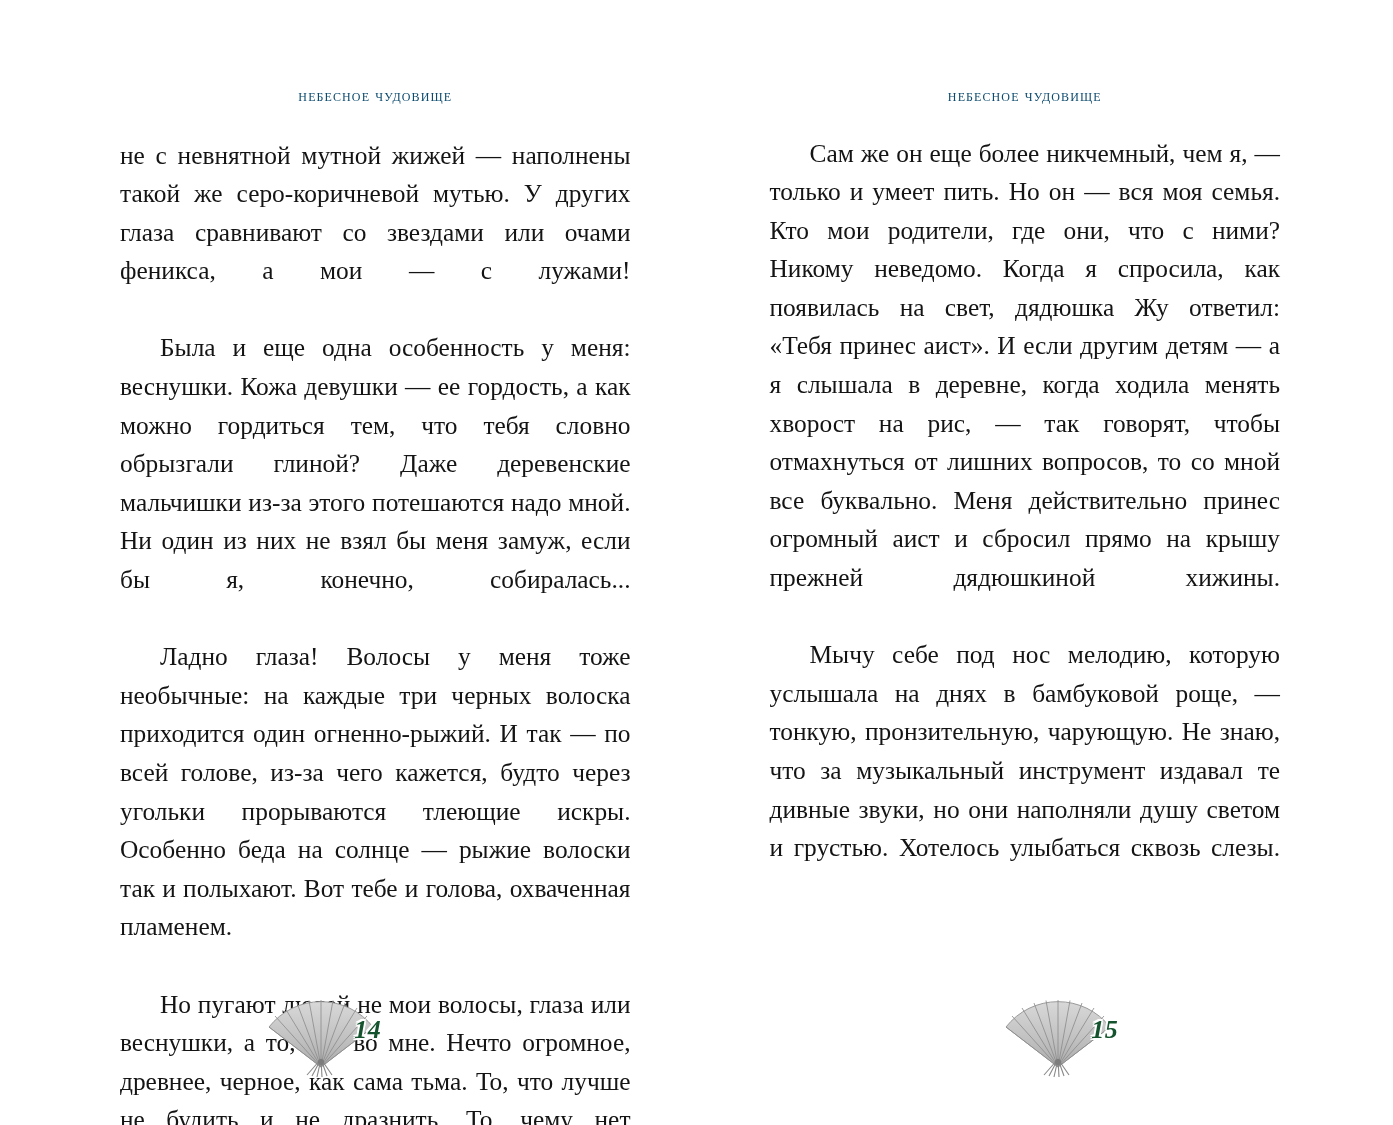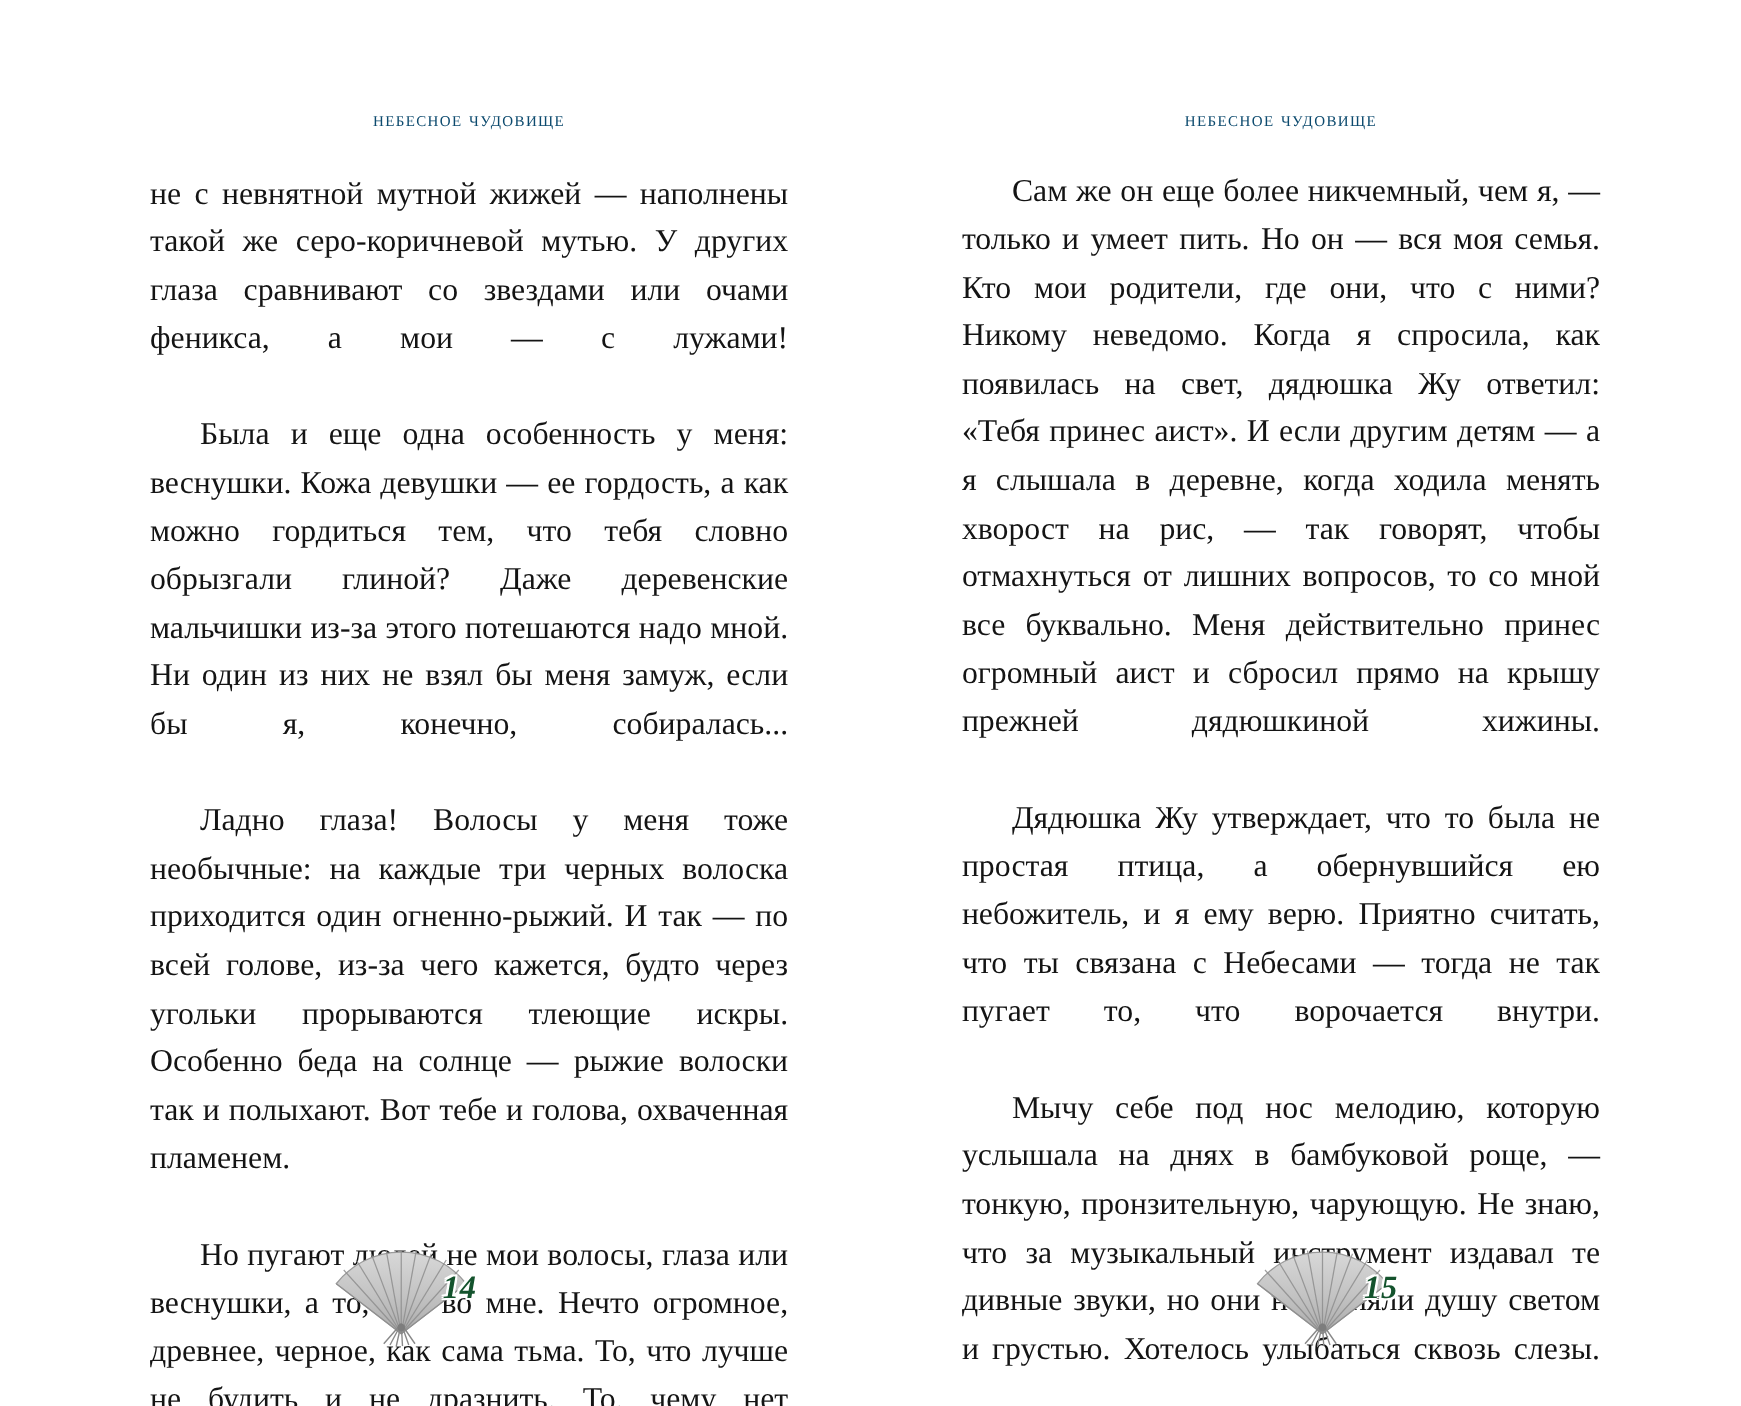--- a/index.html
+++ b/index.html
@@ -172,21 +172,20 @@
         <div class="folio">14</div>
       </div>
     </div>
   </div>
 
   <div class="page page-right">
     <div class="running-head">Небесное чудовище</div>
 
     <div class="column">
       <p>Сам же он еще более никчемный, чем я, — только и умеет пить. Но он — вся моя семья. Кто мои родители, где они, что с ними? Никому неведомо. Когда я спросила, как появилась на свет, дядюшка Жу ответил: «Тебя принес аист». И если другим детям — а я слышала в деревне, когда ходила менять хворост на рис, — так говорят, чтобы отмахнуться от лишних вопросов, то со мной все буквально. Меня действительно принес огромный аист и сбросил прямо на крышу прежней дядюшкиной хижины.</p>
-      <p>Дядюшка Жу утверждает, что то была не простая птица, а обернувшийся ею небожитель, и я ему верю. Приятно считать, что ты связана с Небесами — тогда не так пугает то, что ворочается внутри.</p>
       <p>Мычу себе под нос мелодию, которую услышала на днях в бамбуковой роще, — тонкую, пронзительную, чарующую. Не знаю, что за музыкальный инструмент издавал те дивные звуки, но они наполняли душу светом и грустью. Хотелось улыбаться сквозь слезы.</p>
 
     </div>
 
     <div class="ornament">
       <div class="fan-wrap">
         <svg width="120" height="78" viewBox="0 0 120 78" aria-hidden="true">
           <defs>
             <linearGradient id="fanGradR" x1="0" y1="0" x2="0" y2="1">
               <stop offset="0%" stop-color="#d8d8d8"></stop>

